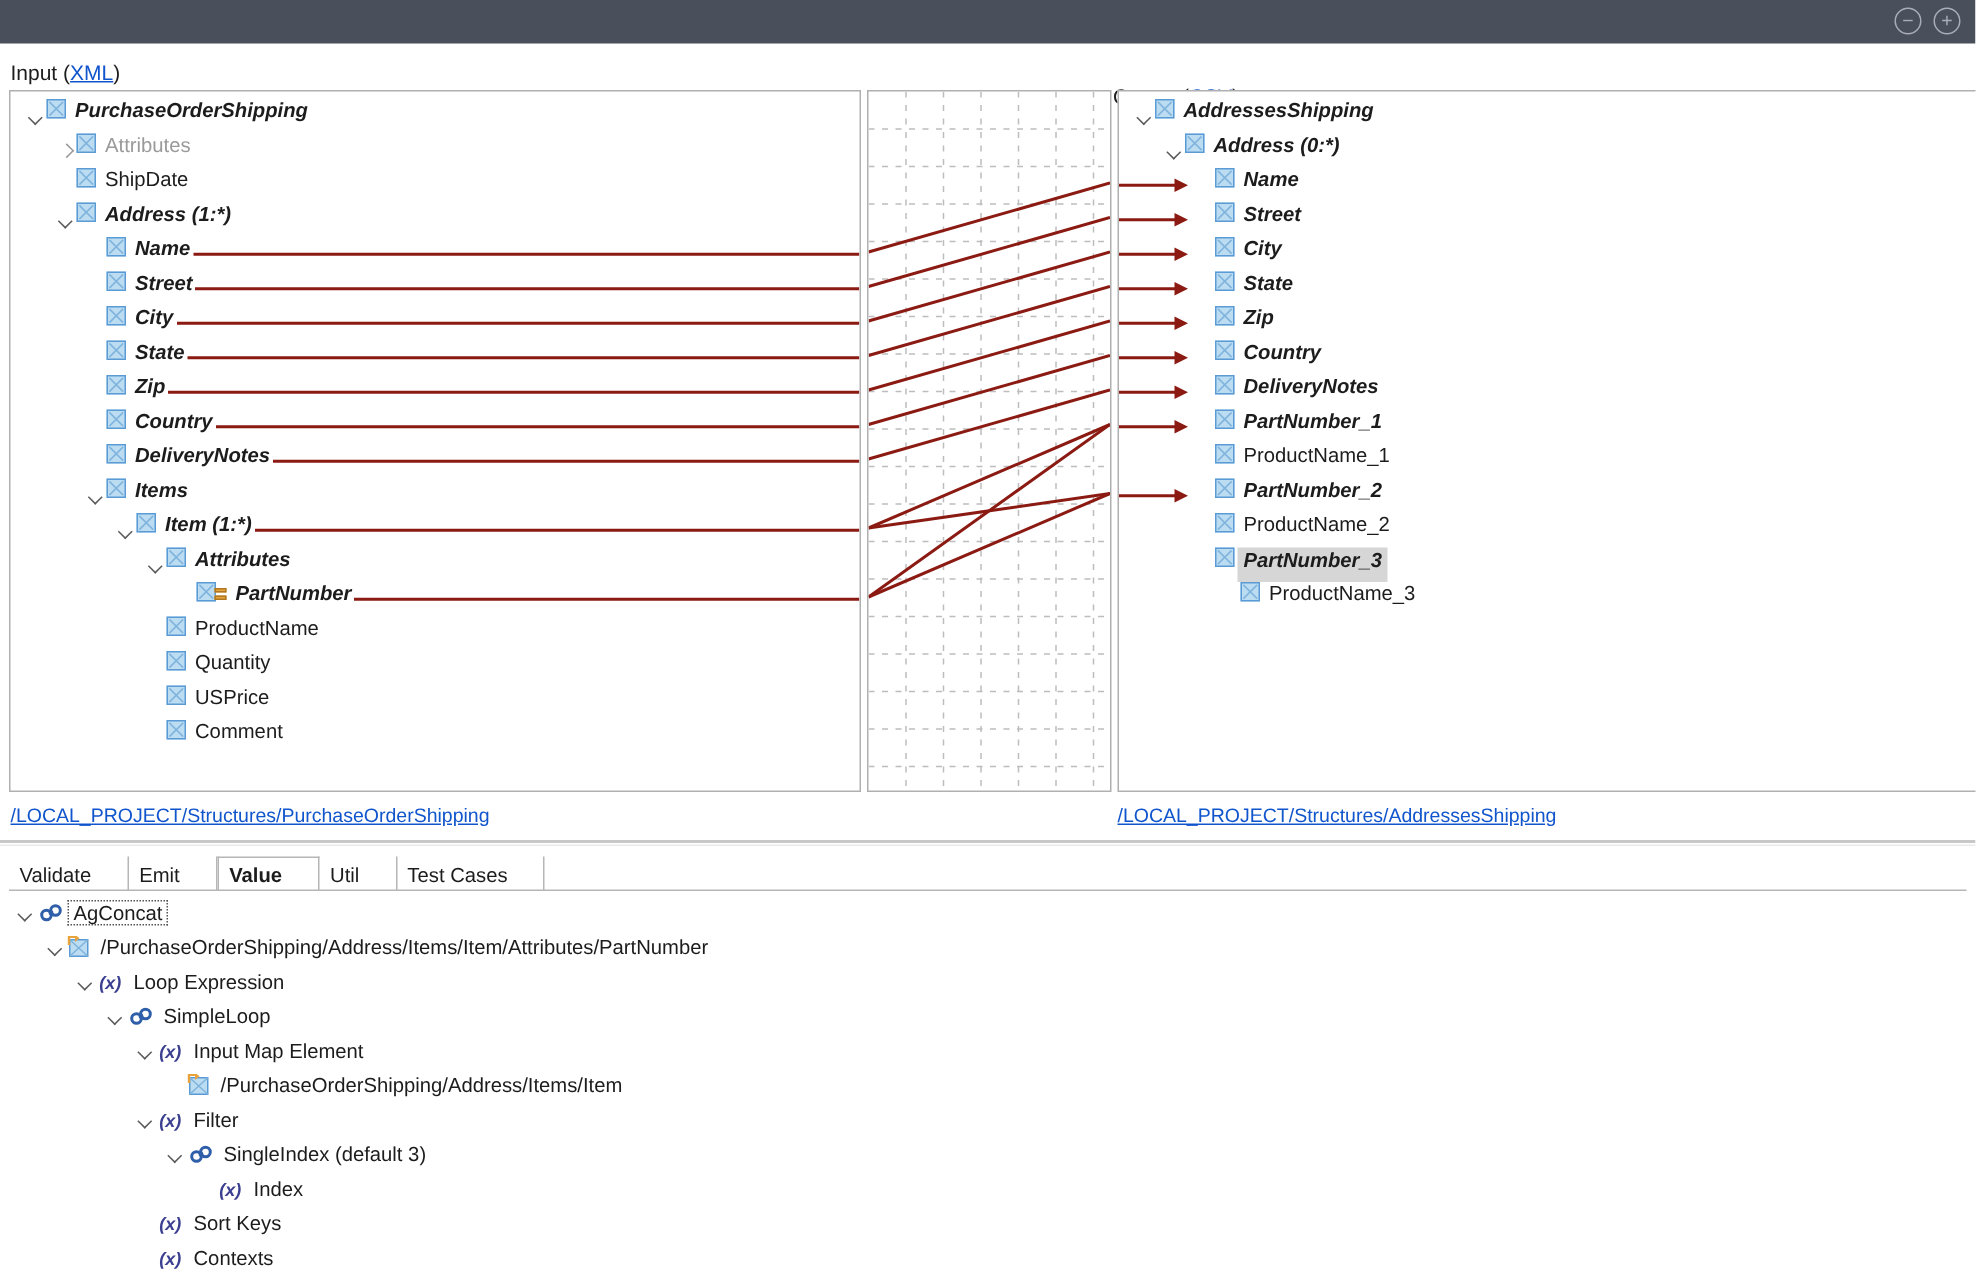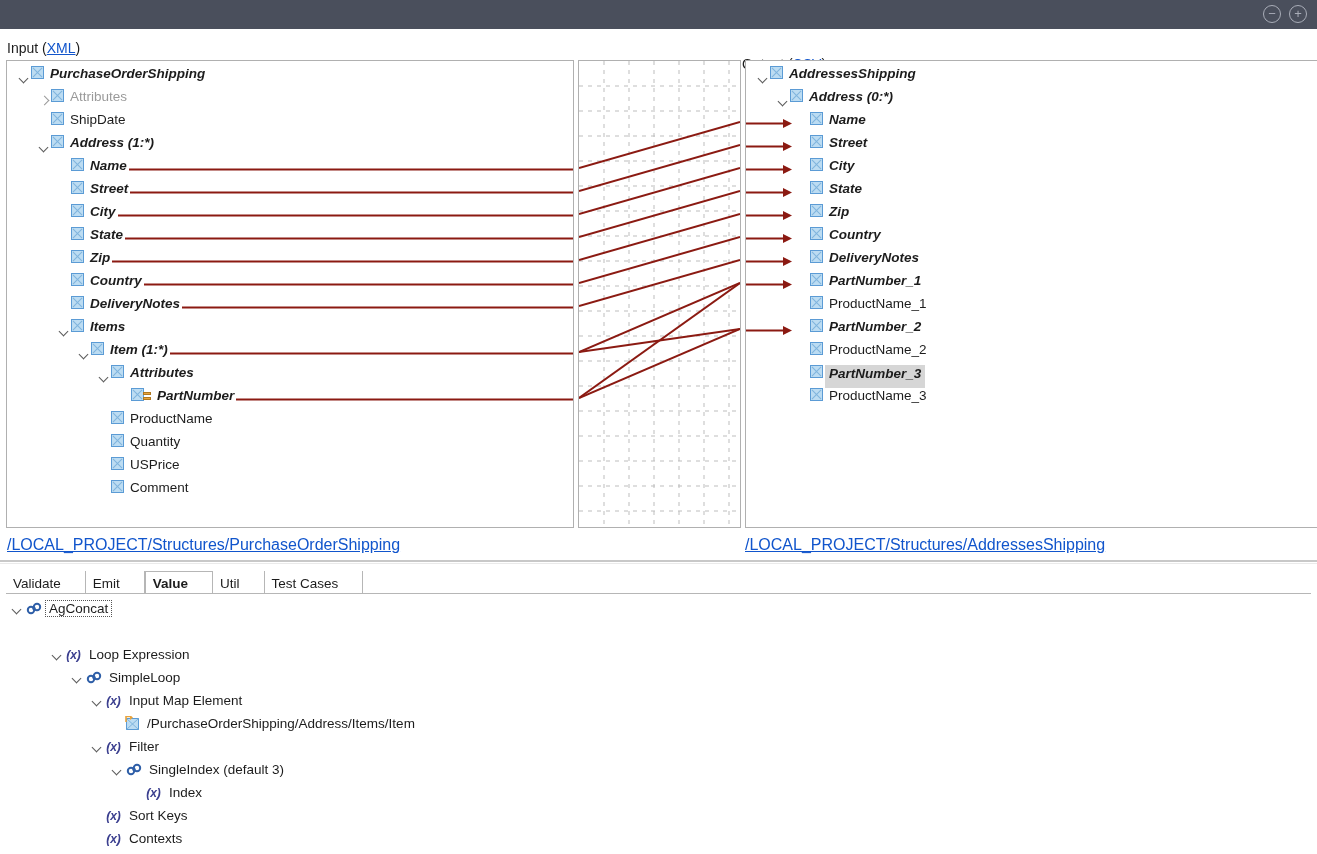--- a/index.html
+++ b/index.html
@@ -107,21 +107,21 @@
   .attrmark .b1{top:4px;}
   .attrmark .b2{top:9px;}
 
   .lbl{color:#1c1c1c;}
   .lbl.bolditalic{font-weight:bold;font-style:italic;}
   .lbl.dim{color:#9a9a9a;}
   .lbl.sel{background:#d6d6d6;padding:1px 4px;margin-left:-4px;}
 
   
   .footlink{
-    position:absolute;font-size:16px;color:#1155cc;text-decoration:underline;
+    position:absolute;font-size:13px;color:#1155cc;text-decoration:underline;
     cursor:pointer;white-space:nowrap;
   }
 
   
   #hsep{position:absolute;left:0;top:560px;width:1317px;height:2px;background:#c8c8c8;}
   #hsep2{position:absolute;left:0;top:563px;width:1317px;height:1px;background:#eaeaea;}
 
   
   #tabstrip{position:absolute;left:6px;top:571px;height:23px;display:flex;align-items:stretch;}
   .btab{
@@ -400,21 +400,21 @@
       <div class="row" style="top: 281px; left: 50px;">
         <span class="twisty"></span>
         <span class="cbicon"></span>
         <span class="lbl">ProductName_2</span>
       </div>
       <div class="row" style="top: 304px; left: 50px;">
         <span class="twisty"></span>
         <span class="cbicon"></span>
         <span class="lbl bolditalic sel">PartNumber_3</span>
       </div>
-      <div class="row" style="top: 327px; left: 50px;">
+      <div class="row" style="top: 327px; left: 67px;">
         <span class="twisty"></span>
         <span class="cbicon"></span>
         <span class="lbl">ProductName_3</span>
       </div>
     </div>
 </div>
 
 <div class="footlink" style="left:7px;top:536px;">/LOCAL_PROJECT/Structures/PurchaseOrderShipping</div>
 <div class="footlink" style="left:745px;top:536px;">/LOCAL_PROJECT/Structures/AddressesShipping</div>
 
@@ -444,20 +444,31 @@
     <div class="brow" style="top: 1px; left: 10px;">
       <span class="twisty down"></span>
       <span class="icn icn-chain">
         <svg width="16" height="14" viewBox="0 0 16 14">
           <circle cx="5" cy="8" r="3.2" fill="none" stroke="#2f5fa8" stroke-width="2"></circle>
           <circle cx="11" cy="5" r="3.2" fill="none" stroke="#2f5fa8" stroke-width="2"></circle>
           <line x1="6.5" y1="7" x2="9.5" y2="6" stroke="#2f5fa8" stroke-width="2"></line>
         </svg>
       </span>
       <span class="lbl focusbox">AgConcat</span>
+    </div>
+    <div class="brow" style="top: 24px; left: 30px;">
+      <span class="twisty down"></span>
+      <span class="icn"><svg width="17" height="15" viewBox="0 0 17 15">
+          <rect x="2.5" y="2.5" width="12" height="11" fill="#bcdcf2" stroke="#5b9bd5"></rect>
+          <line x1="2.5" y1="2.5" x2="14.5" y2="13.5" stroke="#7fb4dd"></line>
+          <line x1="14.5" y1="2.5" x2="2.5" y2="13.5" stroke="#7fb4dd"></line>
+          <path d="M2 6 L2 0.5 L7 0.5" fill="none" stroke="#e8a33d" stroke-width="1.6"></path>
+          <polygon points="6,-1 9,1.5 6,4" fill="#e8a33d"></polygon>
+        </svg></span>
+      <span class="lbl">/PurchaseOrderShipping/Address/Items/Item/Attributes/PartNumber</span>
     </div>
     <div class="brow" style="top: 47px; left: 50px;">
       <span class="twisty down"></span>
       <span class="icn icn-fx">(x)</span>
       <span class="lbl">Loop Expression</span>
     </div>
     <div class="brow" style="top: 70px; left: 70px;">
       <span class="twisty down"></span>
       <span class="icn icn-chain">
         <svg width="16" height="14" viewBox="0 0 16 14">

